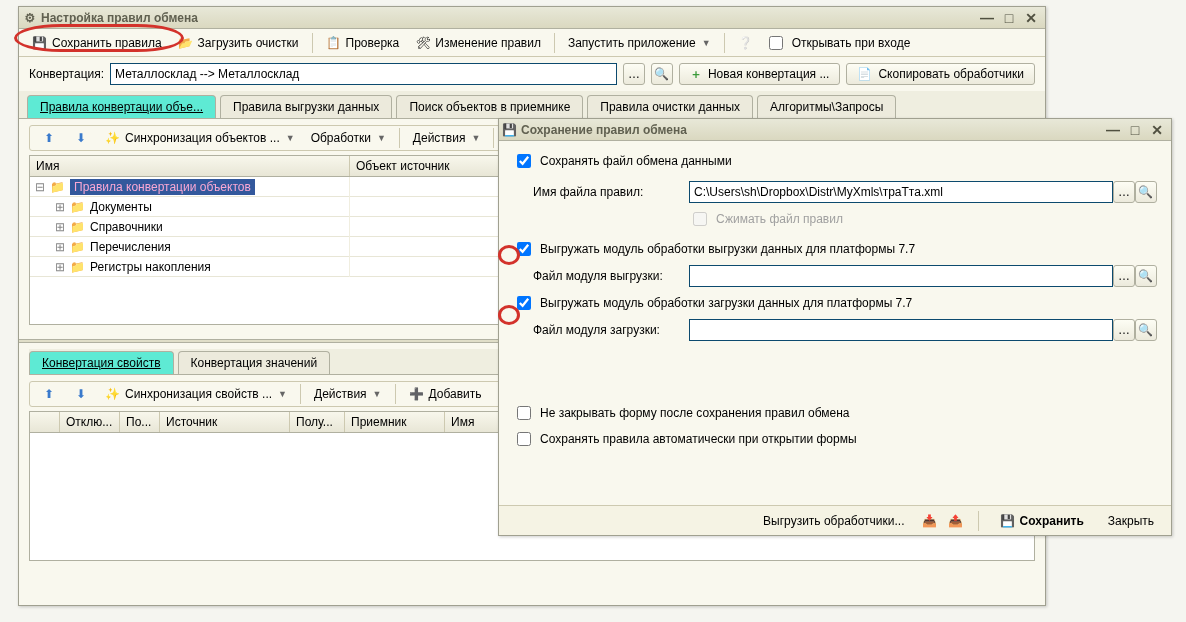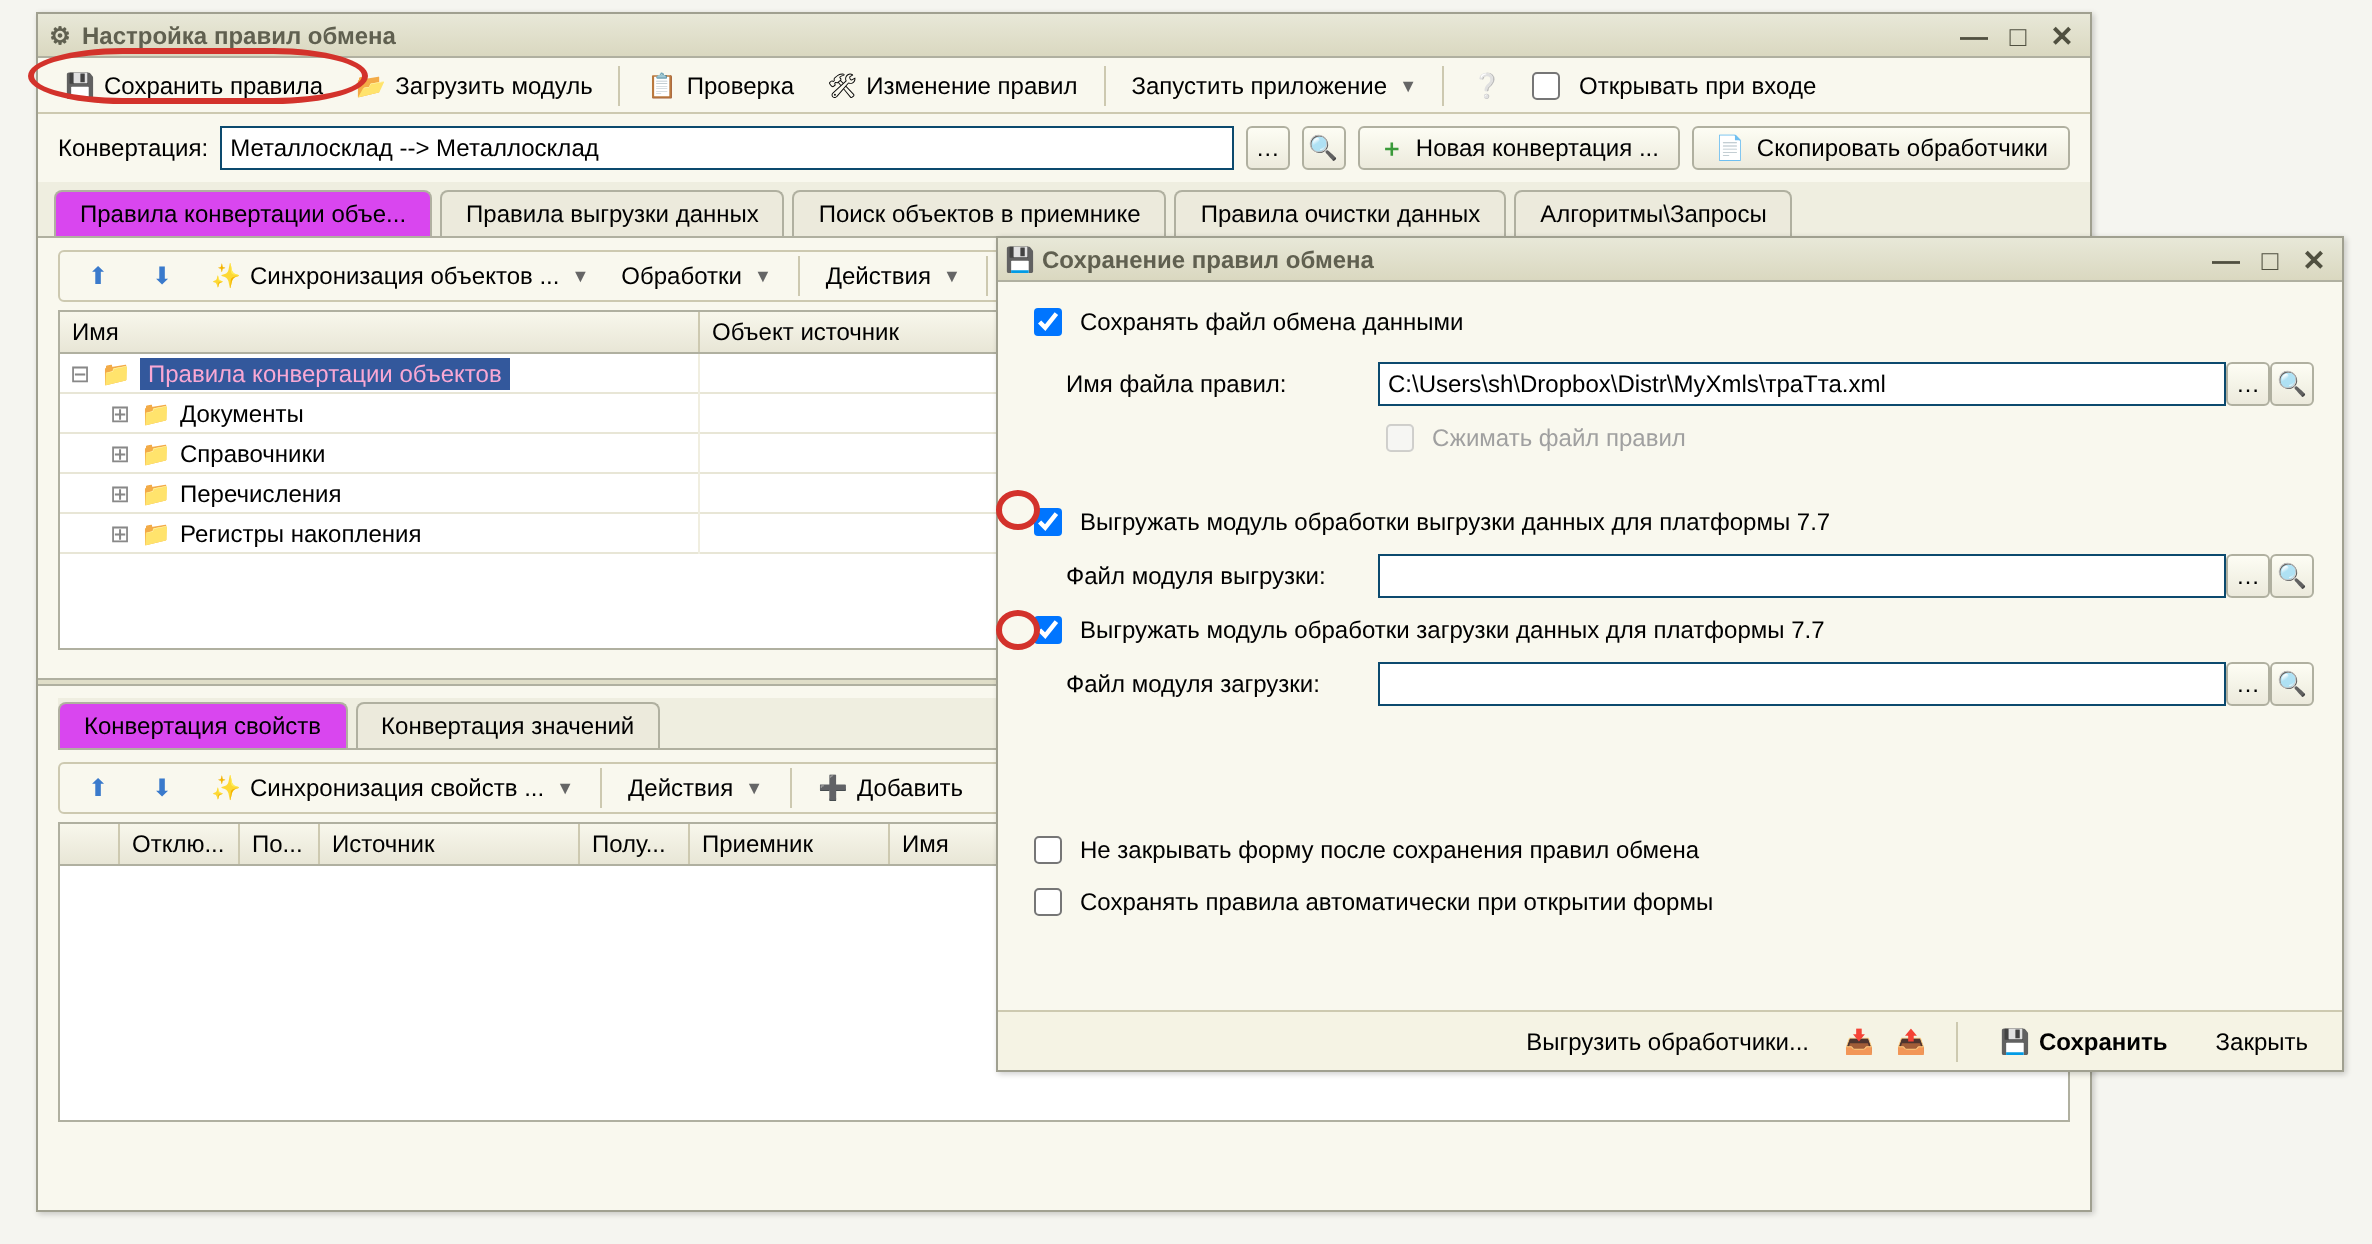--- a/index.html
+++ b/index.html
@@ -90,21 +90,21 @@
   .tabs { display:flex; padding: 4px 8px 0 8px; gap:4px; border-bottom:1px solid #b0b0a0; background:#efeee0;}
   .tab {
     padding: 4px 12px;
     background: #eceadc;
     border:1px solid #b0b0a0;
     border-bottom:none;
     border-radius: 4px 4px 0 0;
     cursor:pointer;
     position:relative;
   }
-  .tab.active { background:#d946ef; }
+  .tab.active { background:#5eead4;text-decoration:underline; }
   .panel { padding:6px 10px; }
   .subtoolbar {
     height:26px;
     border:1px solid #cdc9b0;
     border-radius:3px;
     background:#f9f8ee;
     display:flex;align-items:center;padding:0 4px;gap:2px;
     margin-bottom:4px;
   }
   .table { border:1px solid #b0b0a0; background:#fff; }
@@ -147,21 +147,21 @@
     <span class="winbtn">✕</span>
   </div>
 
   <div class="toolbar">
     <div class="tbtn">
       <span class="icon">💾</span>
       <span>Сохранить правила</span>
     </div>
     <div class="tbtn">
       <span class="icon folder-ic">📂</span>
-      <span>Загрузить модуль</span>
+      <span>Загрузить очистки</span>
     </div>
     <div class="tsep"></div>
     <div class="tbtn">
       <span class="icon">📋</span>
       <span>Проверка</span>
     </div>
     <div class="tbtn">
       <span class="icon">🛠</span>
       <span>Изменение правил</span>
     </div>
@@ -359,21 +359,21 @@
     </div>
 
     <div class="formrow">
       <span class="fldlabel"></span>
       <label class="cbox" style="color:#a0a0a0">
         <input type="checkbox" class="chk" disabled="" style="">
         <span>Сжимать файл правил</span>
       </label>
     </div>
 
-    <label class="cbox" style="margin-top:16px">
+    <label class="cbox" style="margin-top:4px">
       <input type="checkbox" class="chk" checked="" style="">
       <span>Выгружать модуль обработки выгрузки данных для платформы 7.7</span>
     </label>
     <div class="formrow">
       <span class="fldlabel" style="padding-left:20px">Файл модуля выгрузки:</span>
       <div class="txtfield">
         <span></span>
       </div>
       <div class="sqbtn">…</div>
       <div class="sqbtn">

